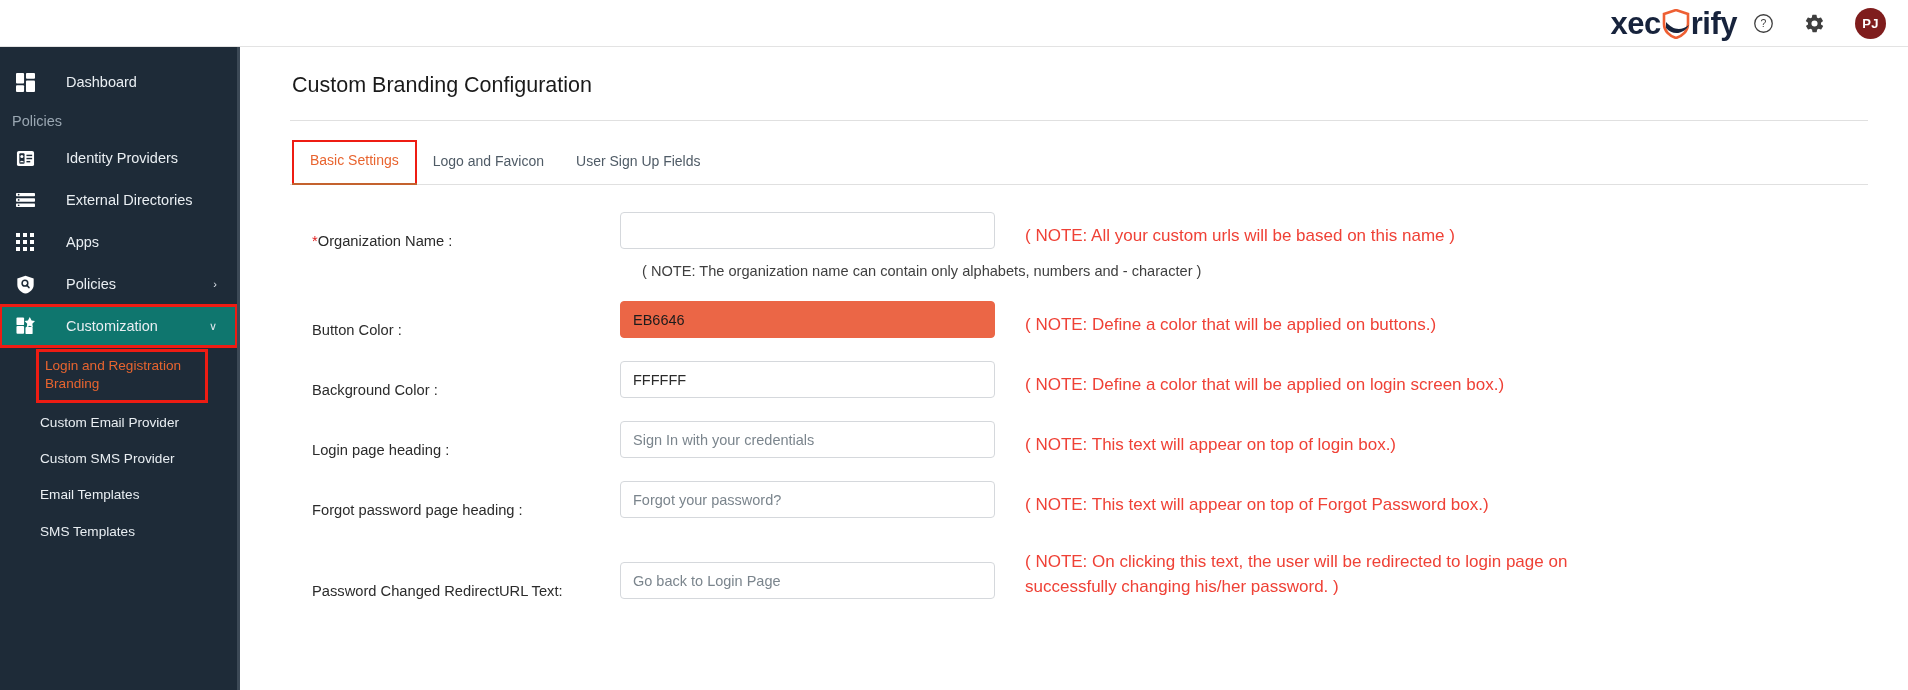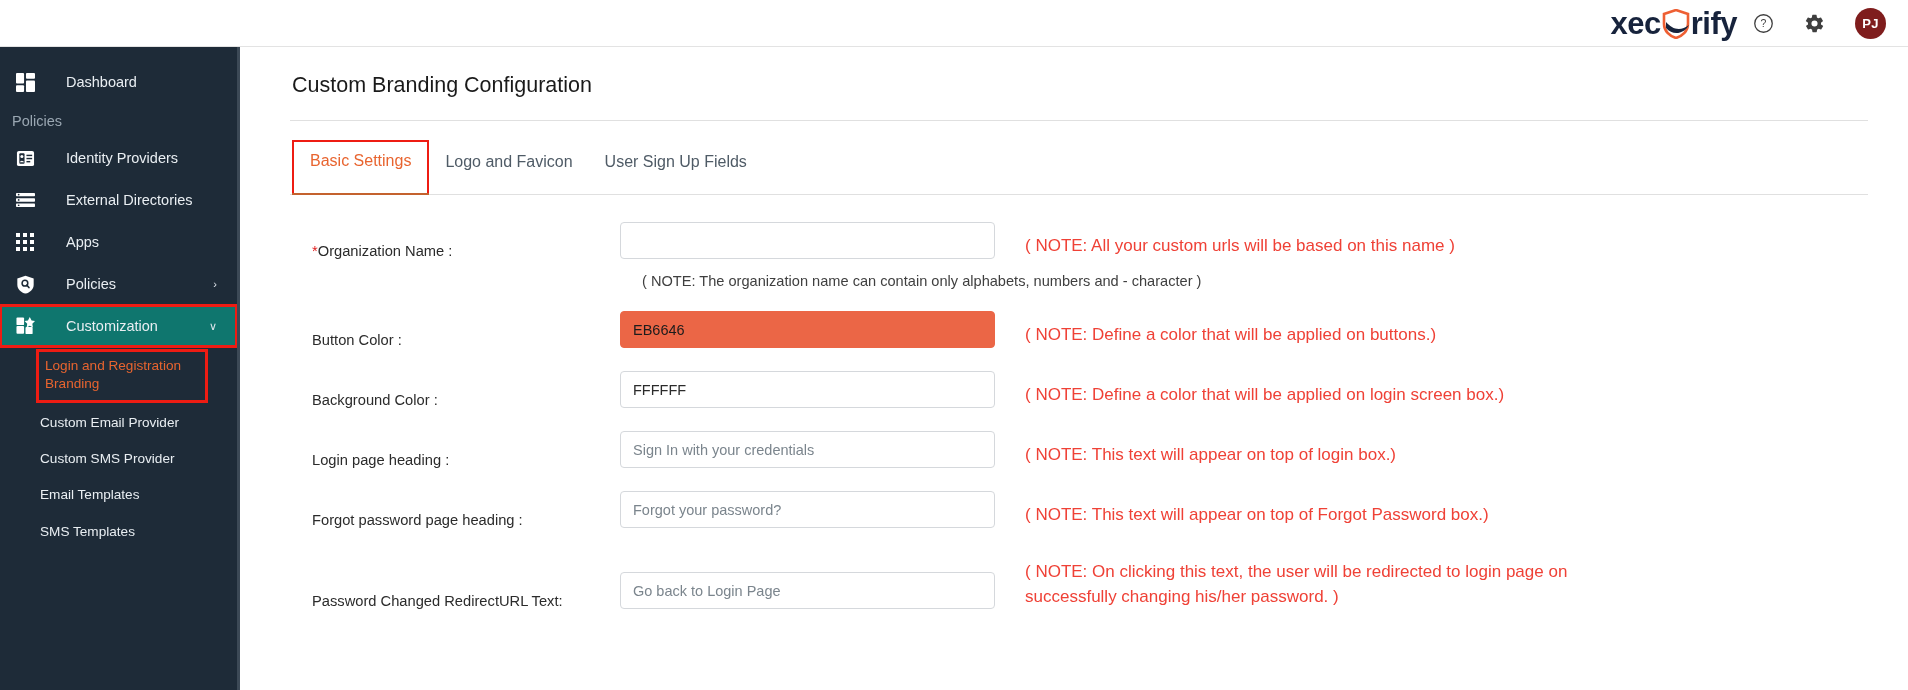--- a/index.html
+++ b/index.html
@@ -130,22 +130,22 @@
 
   .tabs {
     display: flex;
     align-items: flex-end;
     gap: 0;
     border-bottom: 1px solid #e0e0e0;
     margin-top: 19px;
     padding-left: 2px;
   }
   .tab {
-    padding: 10px 16px 23px 16px;
-    font-size: 16px;
+    padding: 10px 16px 15px 16px;
+    font-size: 14px;
     color: #4f5b66;
     cursor: pointer;
     position: relative;
     white-space: nowrap;
   }
   .tab.active {
     color: #e8642f;
     border: 2px solid #ee1c13;
     border-bottom: none;
     box-shadow: 0 2px 0 0 #c4622e;

